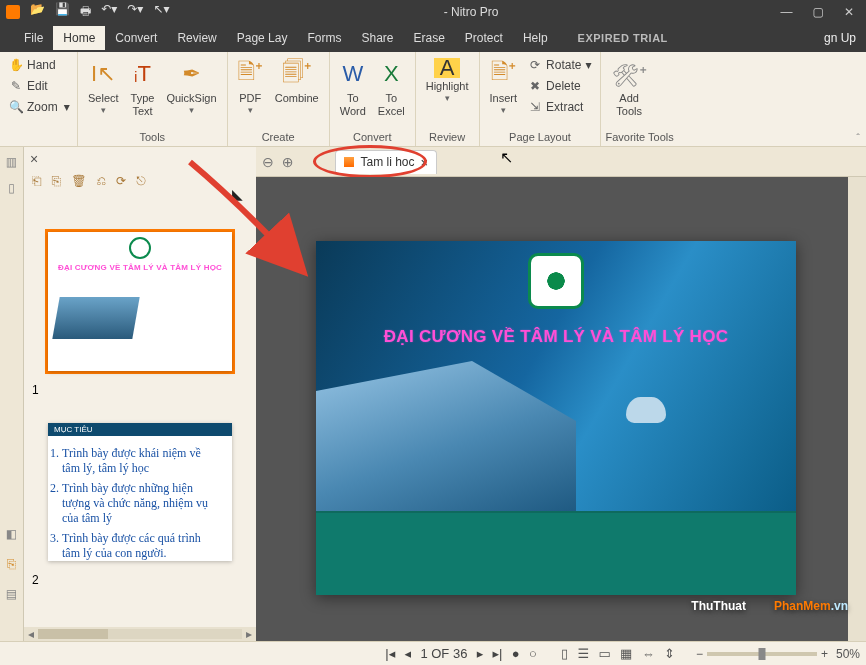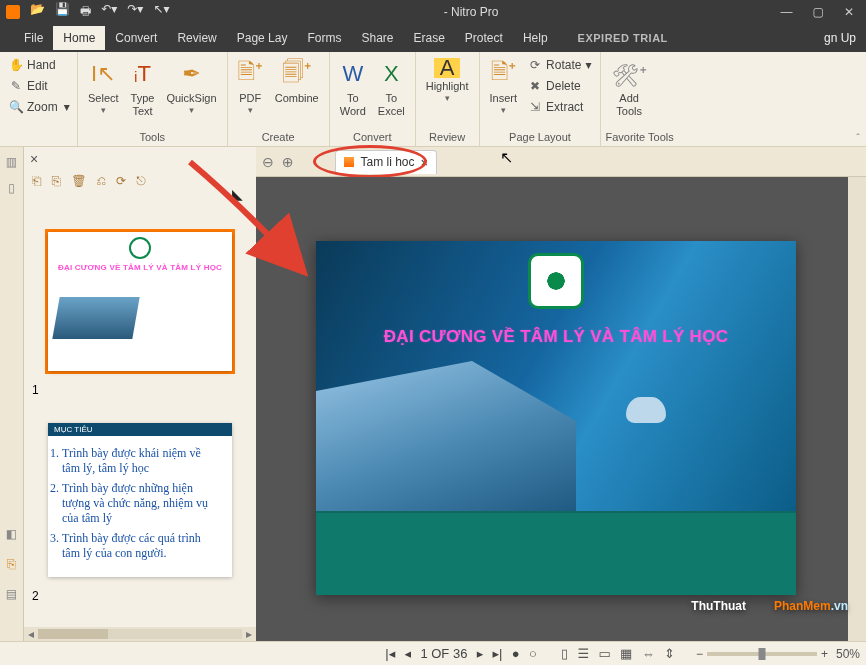--- a/index.html
+++ b/index.html
@@ -36,21 +36,21 @@
 .pagespanel .ops { display:flex; gap:10px; padding:3px 8px 6px; color:#aa7a3a; }
 .pagespanel .ops span { cursor:pointer; }
 .thumbs { flex:1; overflow:hidden; padding:36px 8px 0; }
 .thumb { width:188px; margin:0 auto 10px; border:2px solid transparent; }
 .thumb.sel { border-color:#ff7a00; outline:1px solid #ff7a00; }
 .thumb .pg { background:#fff; box-shadow:0 1px 4px rgba(0,0,0,.25); }
 .slide1 { height:139px; background:linear-gradient(#0e4a6e,#0e4a6e 60%,#0f7a6c 60%,#0f7a6c); position:relative; overflow:hidden; }
 .slide1 .logo { width:22px; height:22px; background:#fff; border-radius:50%; margin:5px auto 4px; border:2px solid #0b8a4d; }
 .slide1 .ttl { color:#ff4fd6; font-weight:700; font-size:8px; text-align:center; letter-spacing:.2px; }
 .slide1 .lap { position:absolute; left:8px; bottom:32px; width:80px; height:42px; background:linear-gradient(#6aa3c8,#2a5a7b); transform:skewX(-10deg); }
-.slide2 { height:154px; background:#fff; }
+.slide2 { height:138px; background:#fff; }
 .slide2 .bar { background:#0e4a6e; color:#fff; font-size:8px; padding:2px 6px; }
 .slide2 ol { padding:10px 14px; font-size:7px; color:#1a52a5; }
 .slide2 li { margin-bottom:5px; line-height:1.25;font-family:Liberation Serif, serif; }
 .hscroll { position:absolute; left:24px; bottom:0; width:232px; height:14px; background:#e8e1cf; display:flex; align-items:center; }
 .hscroll .ar { width:14px; text-align:center; color:#777; }
 .hscroll .track { flex:1; height:10px; background:#ddd6c2; position:relative; }
 .hscroll .th { position:absolute; left:0; width:70px; top:0; bottom:0; background:#c9c0a7; }
 .docarea { position:absolute; left:256px; right:0; top:0; bottom:0; background:#555; }
 .doctabs { height:30px; background:#eee7d6; display:flex; align-items:center; padding-left:2px; border-bottom:1px solid #cfc8b3; }
 .doctabs .zm { color:#777; padding:0 4px; cursor:pointer; font-size:14px; }

